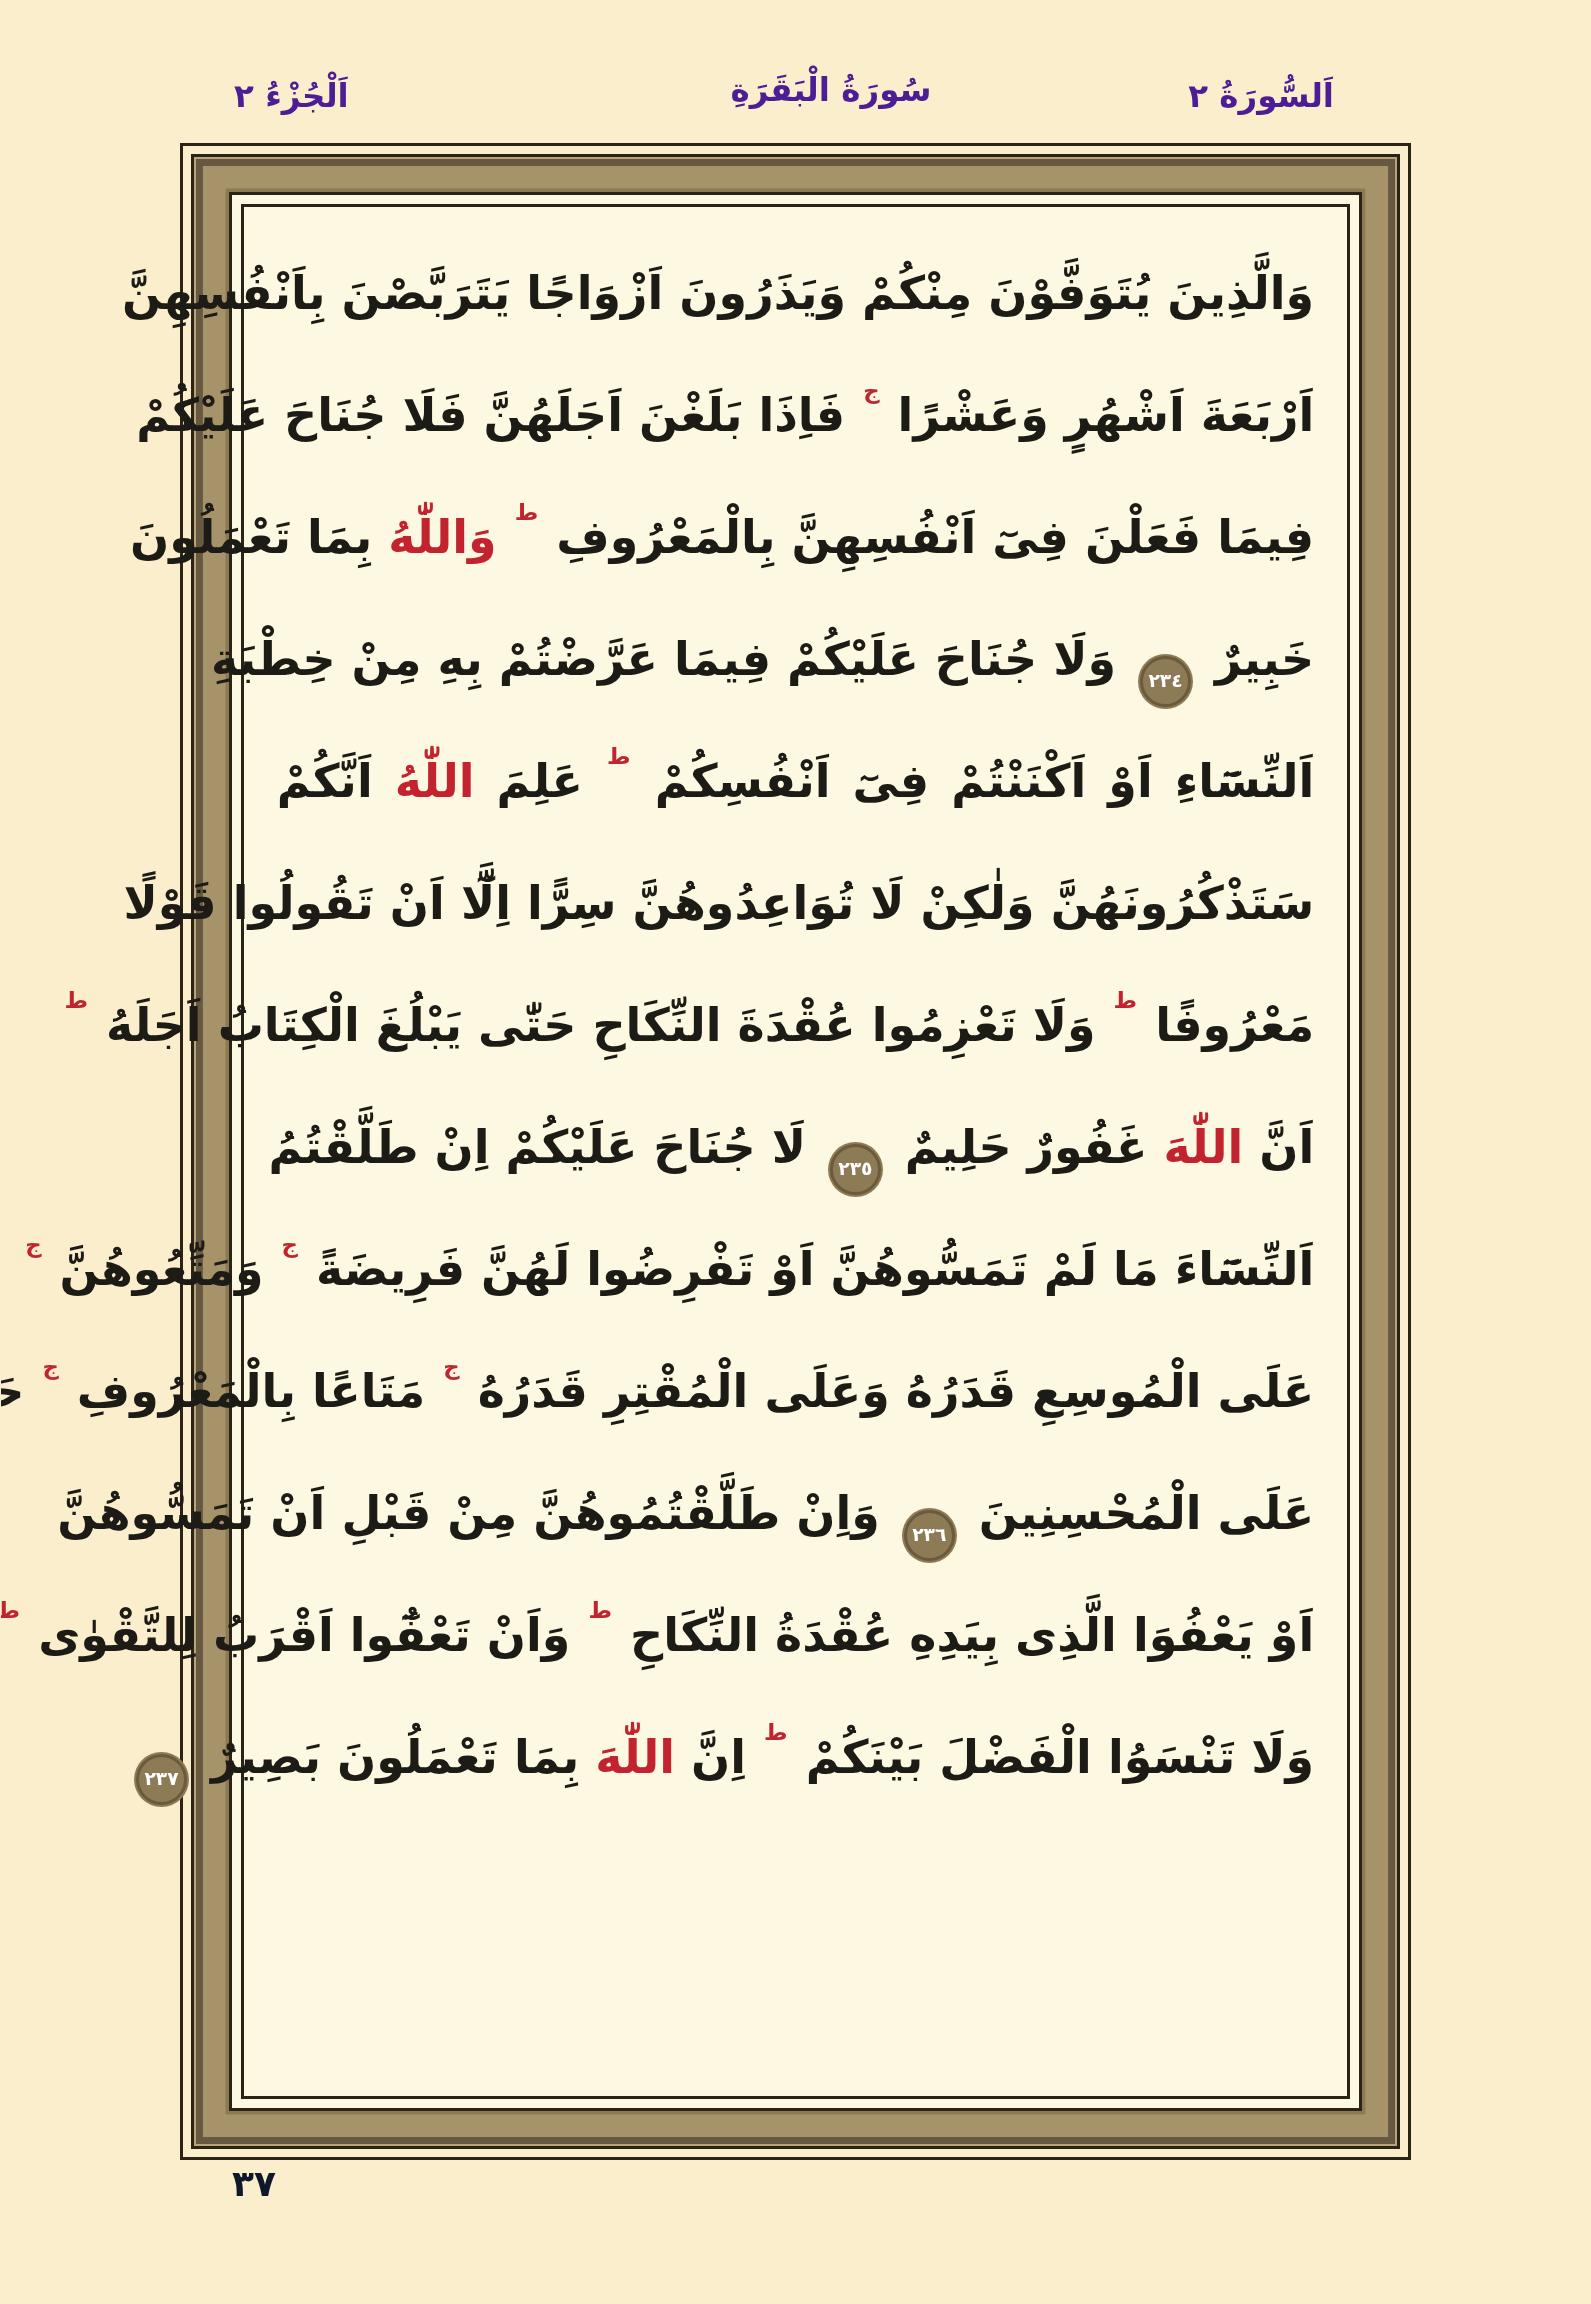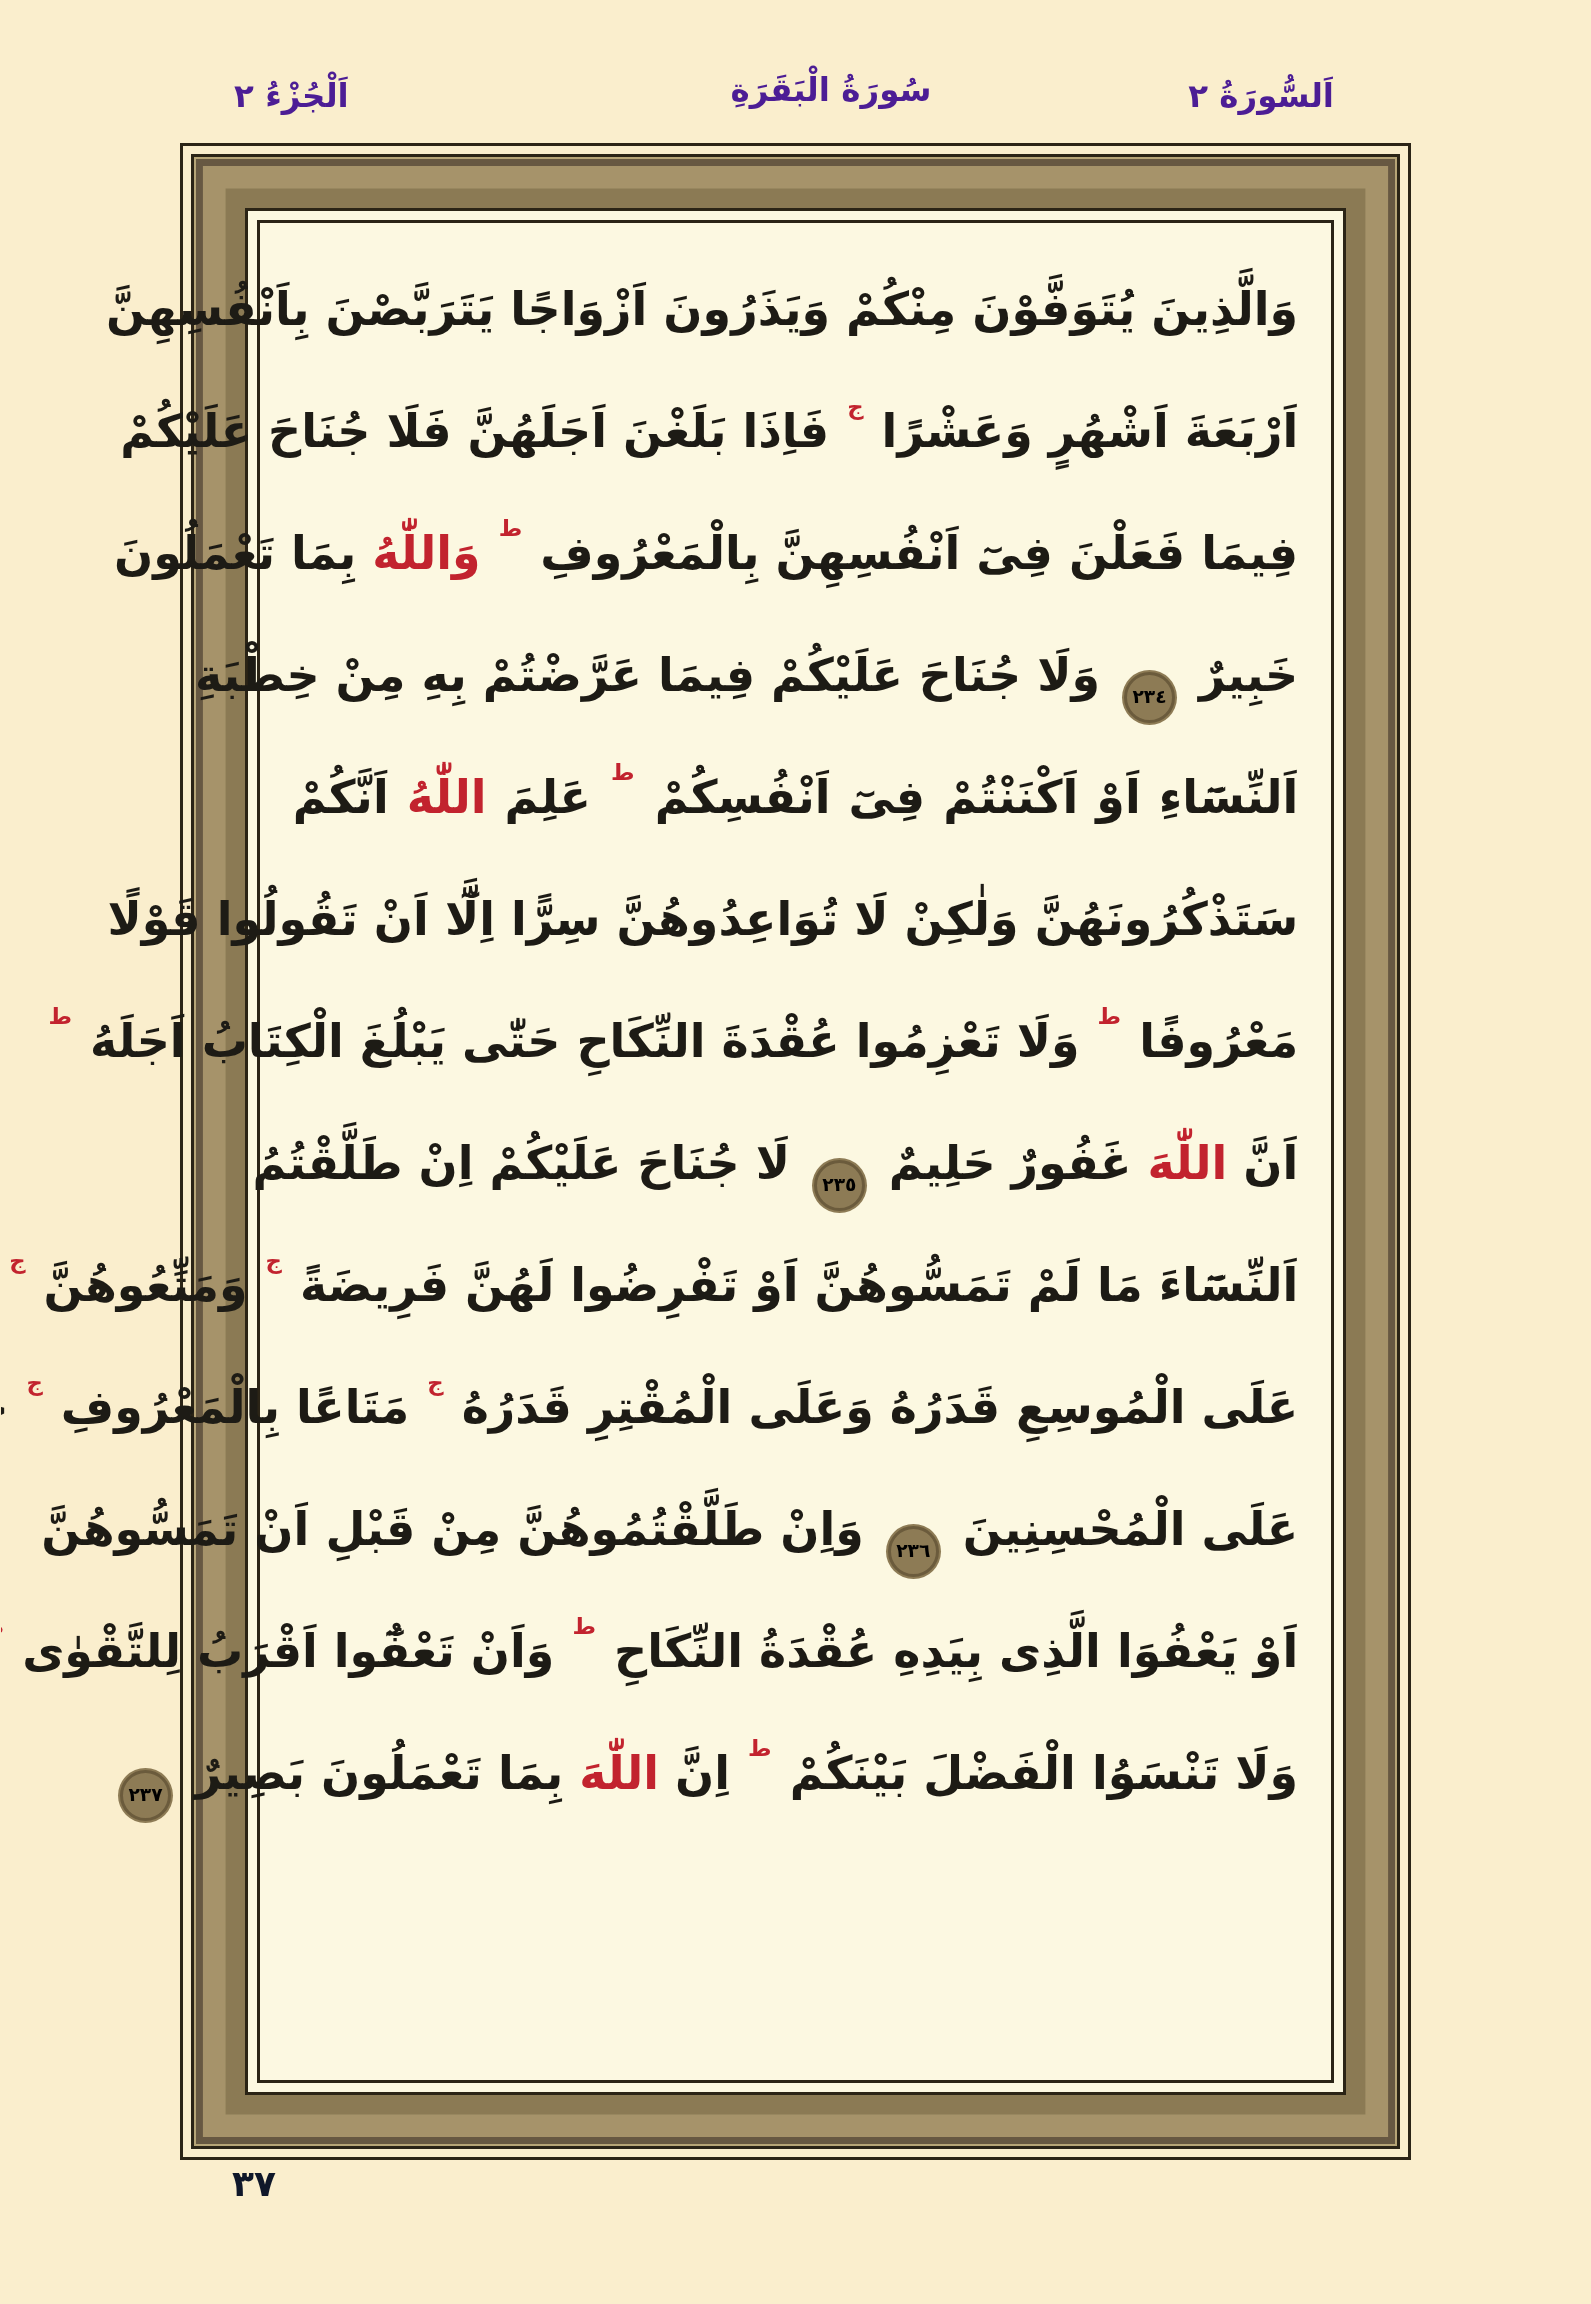--- a/index.html
+++ b/index.html
@@ -18,21 +18,21 @@
   
   .frame1{
     position:absolute;left:180px;top:143px;width:1231px;height:2017px;
     box-sizing:border-box;border:3px solid #2b2416;padding:7.9px;background:#faeecd;
   }
   .frame2{box-sizing:border-box;width:100%;height:100%;border:3px solid #2b2416;background:#b7a577;padding:2px;}
   .band{
     box-sizing:border-box;width:100%;height:100%;
     background:#8b7a54;
     box-shadow:inset 0 0 0 6.9px #675842, inset 0 0 0 29.6px #a6936a;
-    padding:49px;
+    padding:33px;
   }
   .frame3{box-sizing:border-box;width:100%;height:100%;border:3.9px solid #2b2416;background:#fcf8e1;padding:8.9px;}
   .frame4{box-sizing:border-box;width:100%;height:100%;border:3px solid #2b2416;background:#fcf8e1;padding:25.6px 33px 15.8px;}
   
   .quran-lines{width:100%;height:100%;}
   .line{
     height:122px;line-height:122px;
     direction:rtl;text-align:justify;text-align-last:justify;
     font-size:46px;font-weight:700;color:#1d1b15;
     white-space:nowrap;overflow:visible;
@@ -43,21 +43,21 @@
     display:inline-block;color:#c2232e;font-size:22.7px;font-weight:700;
     position:relative;top:-33px;margin:0 2px;line-height:0;
   }
   .rosette{
     display:inline-flex;align-items:center;justify-content:center;
     width:51px;height:51px;vertical-align:-11.8px;margin:0 7.9px;
     background:#8d7b55;border:3px solid #6b5b3c;border-radius:50%;
     box-shadow:0 0 0 2px #8d7b55;box-sizing:border-box;
   }
   .rosette-num{
-    font-size:18.7px;font-weight:700;color:#000000;line-height:1;
+    font-size:18.7px;font-weight:700;color:#ffffff;line-height:1;
     direction:rtl;letter-spacing:-1px;
   }
   
   .page-number{
     position:absolute;left:232px;top:2163px;
     font-size:36px;font-weight:700;color:#0f172a;
   }
 </style>
 </head>
 <body>

